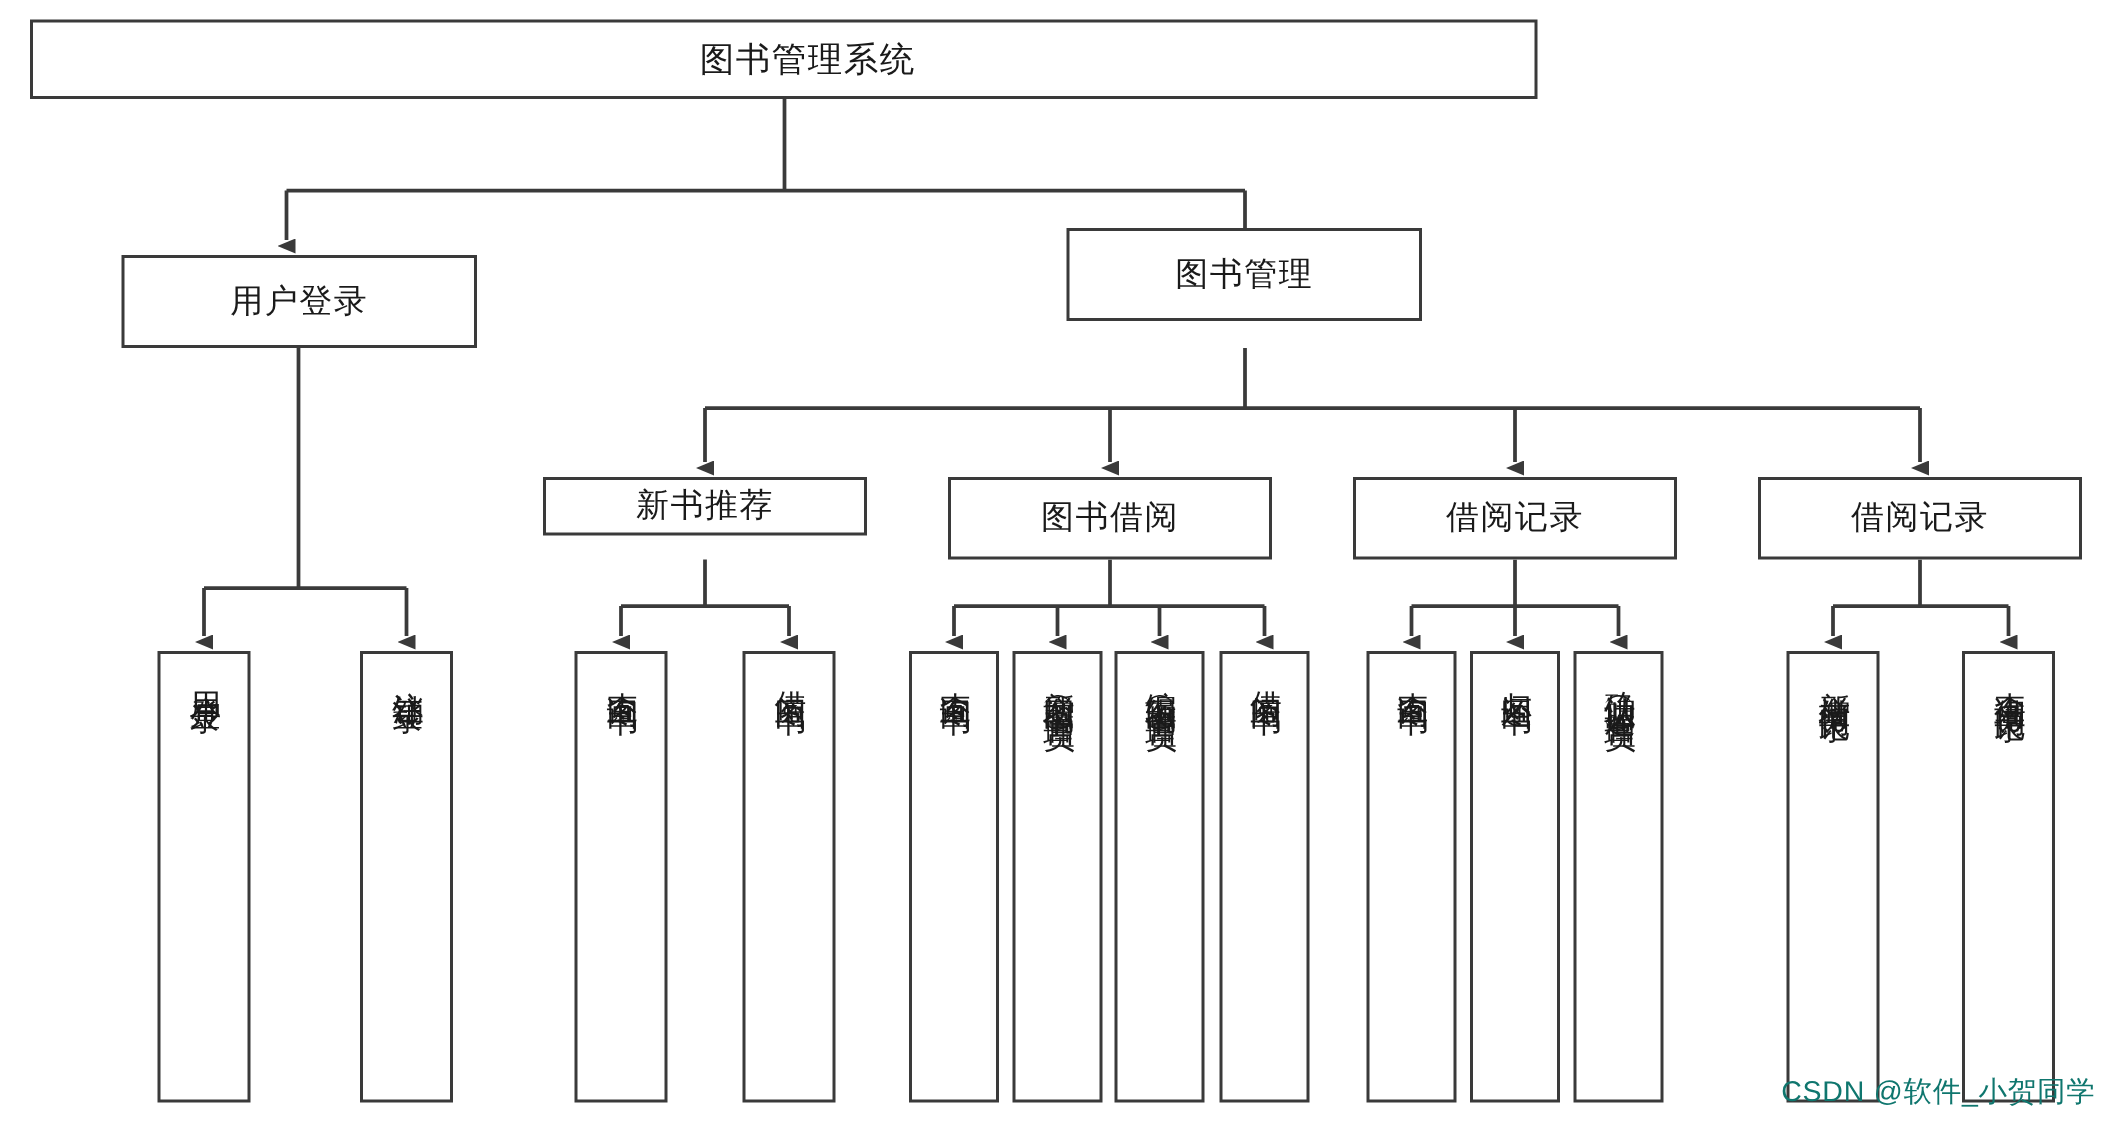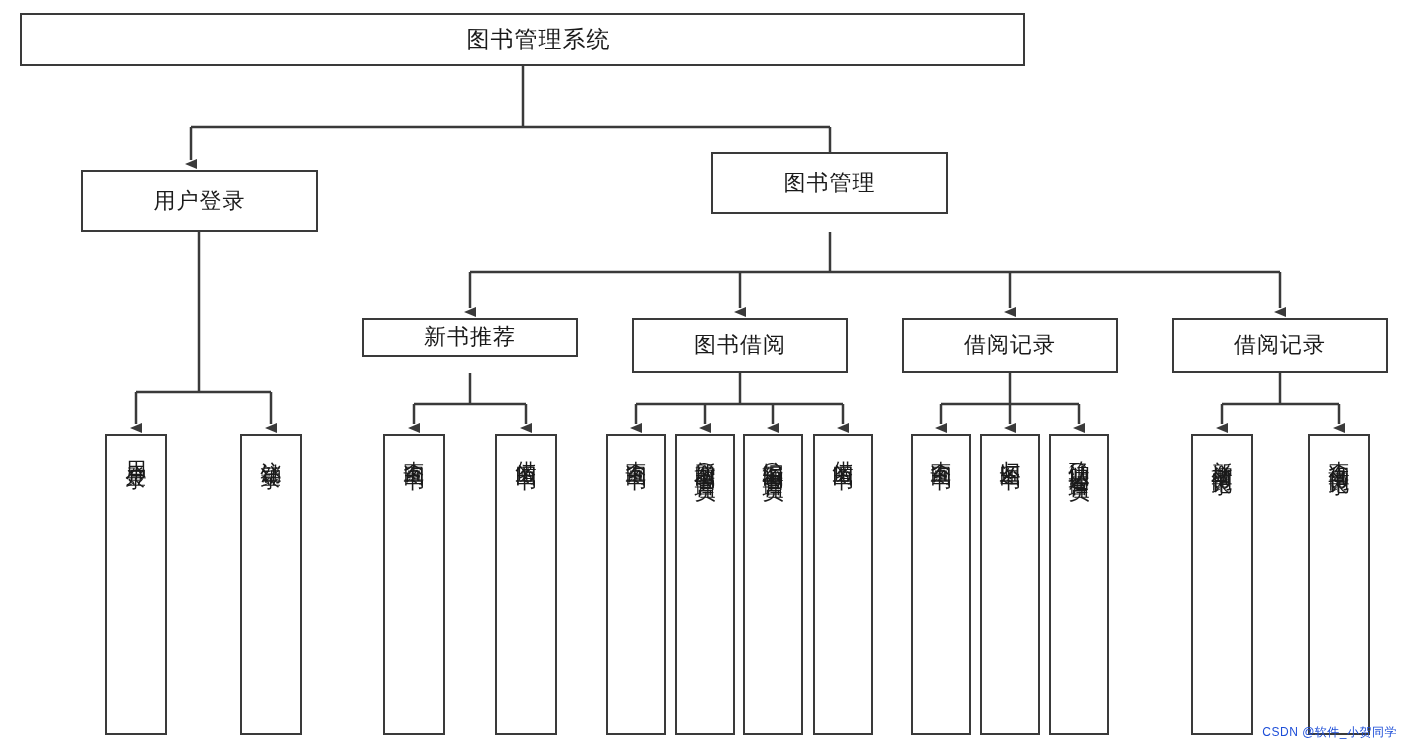--- a/index.html
+++ b/index.html
@@ -56,22 +56,22 @@
     line-height: 1.05;
     padding-top: 8px;
     justify-content: flex-start;
     align-items: center;
     white-space: nowrap;
   }
   .watermark {
     position: absolute;
     right: 8px;
     bottom: 6px;
-    font-size: 12px;
-    color: #1d4ed8;
+    font-size: 19px;
+    color: #0f766e;
     letter-spacing: 0.5px;
     white-space: nowrap;
   }
 </style>
 </head>
 <body>
 
 <div id="canvas">
 
   <svg class="edges" viewBox="0 0 1405 747" xmlns="http://www.w3.org/2000/svg">

